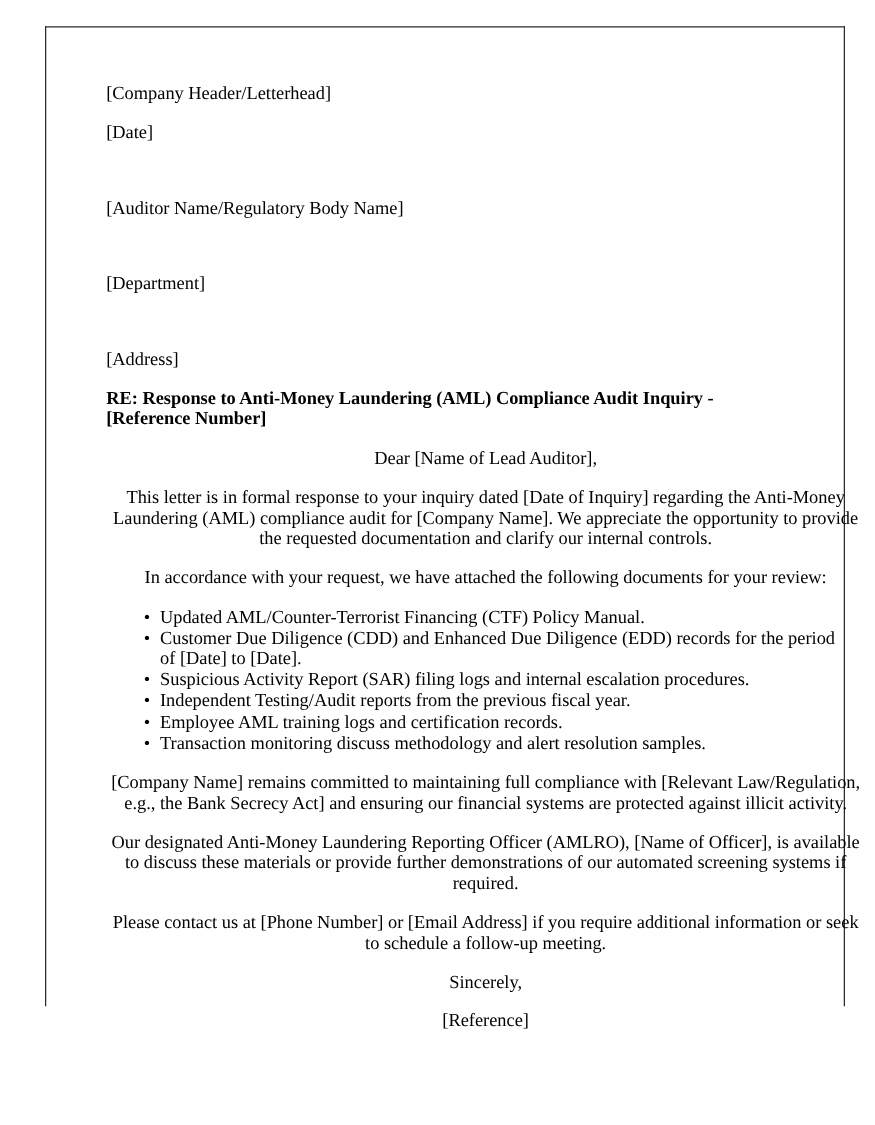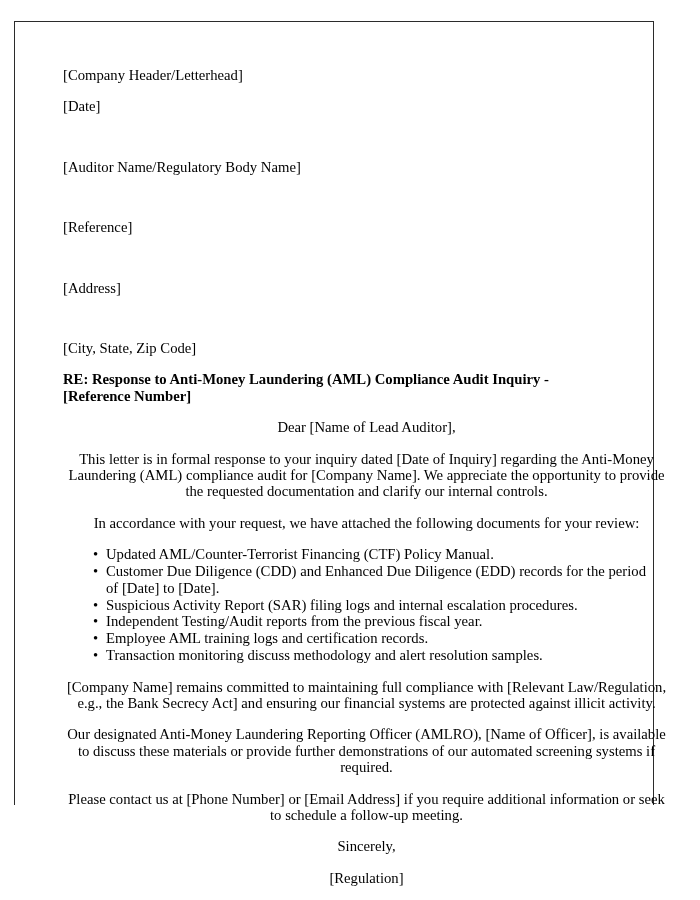--- a/index.html
+++ b/index.html
@@ -12,21 +12,21 @@
     height: 900px;
     position: relative;
     overflow: hidden;
     font-family: "Liberation Serif", "DejaVu Serif", serif;
     color: #000000;
   }
 
   
   #page-frame {
     position: absolute;
-    left: 14px;
+    left: 36px;
     top: 21px;
     width: 640px;
     height: 784px;
     border: 1px solid #2b2b2b;
     border-bottom: none;
     box-sizing: border-box;
     background: #ffffff;
   }
 
   #letter-body {
@@ -93,23 +93,22 @@
     <div class="block">
       <span class="line">[Company Header/Letterhead]</span>
     </div>
 
     <div class="block">
       <span class="line">[Date]</span>
     </div>
 
     <div class="block address-block">
       <span class="line">[Auditor Name/Regulatory Body Name]</span>
-      <span class="line">[Reference]</span>
+      <span class="line">[Department]</span>
       <span class="line">[Address]</span>
-      <span class="line">[City, State, Zip Code]</span>
     </div>
 
     <div class="re-heading">RE: Response to Anti-Money Laundering (AML) Compliance Audit Inquiry - [Reference Number]</div>
 
     <div class="para">Dear [Name of Lead Auditor],</div>
 
     <div class="para">This letter is in formal response to your inquiry dated [Date of Inquiry] regarding the Anti-Money Laundering (AML) compliance audit for [Company Name]. We appreciate the opportunity to provide the requested documentation and clarify our internal controls.</div>
 
     <div class="para">In accordance with your request, we have attached the following documents for your review:</div>
 
@@ -141,16 +140,16 @@
     </ul>
 
     <div class="para">[Company Name] remains committed to maintaining full compliance with [Relevant Law/Regulation, e.g., the Bank Secrecy Act] and ensuring our financial systems are protected against illicit activity.</div>
 
     <div class="para">Our designated Anti-Money Laundering Reporting Officer (AMLRO), [Name of Officer], is available to discuss these materials or provide further demonstrations of our automated screening systems if required.</div>
 
     <div class="para">Please contact us at [Phone Number] or [Email Address] if you require additional information or seek to schedule a follow-up meeting.</div>
 
     <div class="para">Sincerely,</div>
 
-    <div class="para">[Regulation]</div>
+    <div class="para">[Reference]</div>
 
   </div>
 </div>
 
 </body></html>

